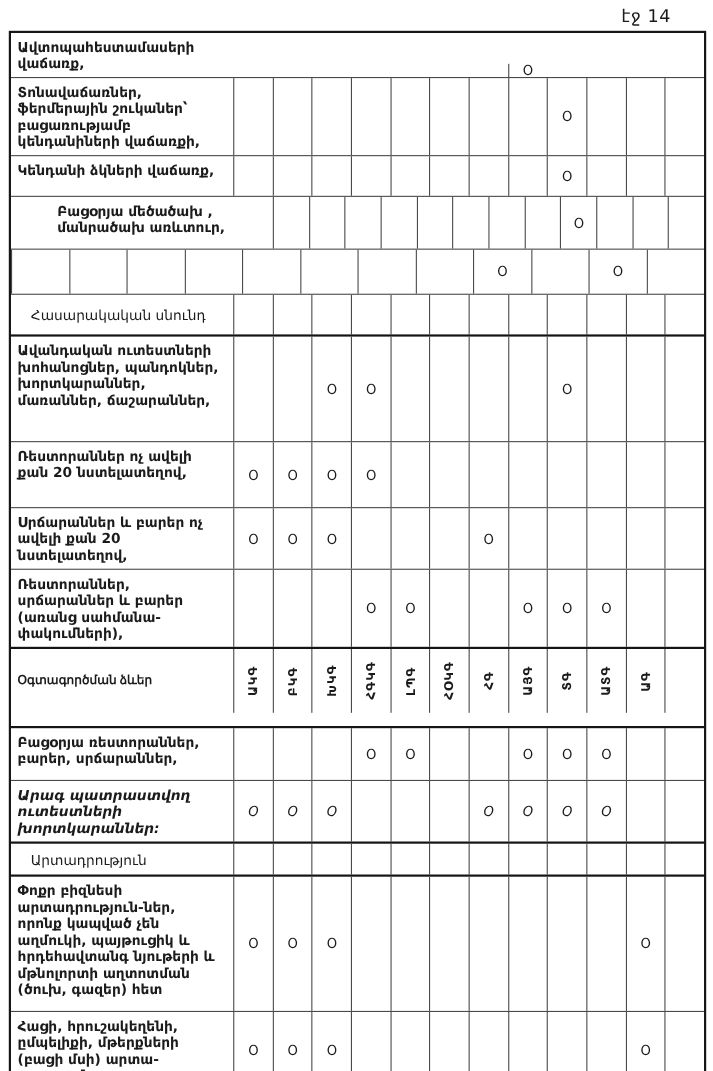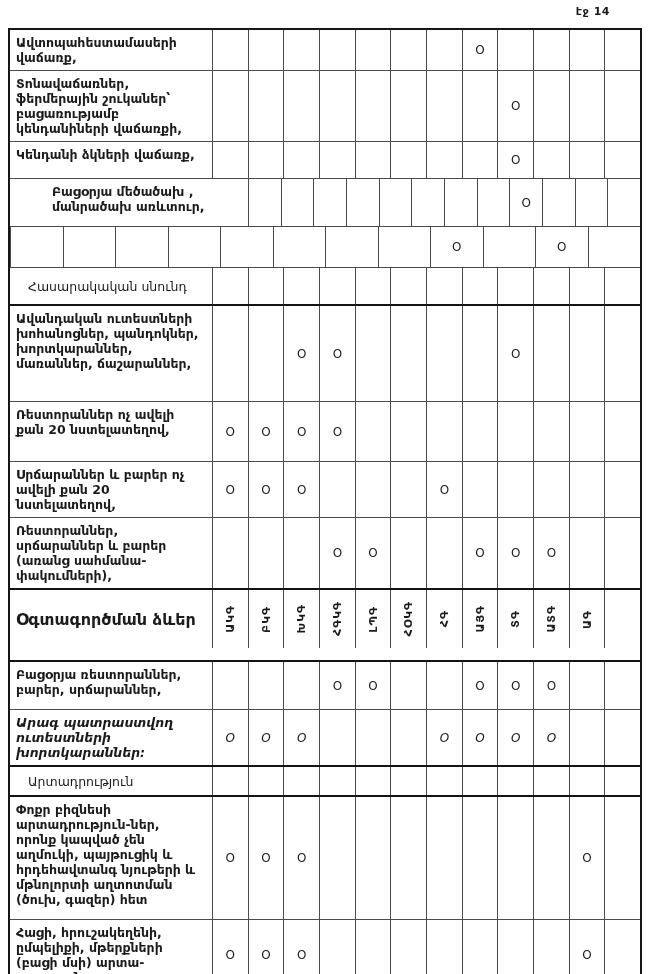--- a/index.html
+++ b/index.html
@@ -3,57 +3,57 @@
 <meta charset="utf-8">
 <style>
   html,body{margin:0;padding:0;background:#fff;}
   body{
     width:648px;height:974px;overflow:hidden;position:relative;
     font-family:"DejaVu Sans",sans-serif;color:#1b1b1b;
     -webkit-font-smoothing:antialiased;
   }
   .corner-label{
     position:absolute;top:5px;right:38px;
-    font-size:11px;font-weight:700;letter-spacing:.5px;
+    font-size:16px;font-weight:400;letter-spacing:.5px;
   }
   .use-table{
     position:absolute;left:8px;top:28px;width:630px;
     border:2px solid #161616;background:#fff;
     display:flex;flex-direction:column;
   }
   .trow{
     display:flex;align-items:stretch;
     border-top:1px solid #4a4a4a;
   }
   .trow.row-1{border-top:none;}
   .trow.row-7,.trow.row-11,.trow.row-12,.trow.row-14,.trow.row-15{border-top:2px solid #141414;}
   .lcell{
     flex:0 0 202px;box-sizing:border-box;
     padding:5px 8px 5px 6px;
     font-size:12.5px;font-weight:700;line-height:15px;
     word-wrap:break-word;
   }
   .section .lcell{font-weight:400;padding-left:18px;display:flex;align-items:center;}
-  .colheader .lcell{display:flex;align-items:center;font-size:16px;}
+  .colheader .lcell{display:flex;align-items:center;font-size:11px;font-family:Liberation Serif, serif;}
   .dcell{
     flex:1;box-sizing:border-box;border-left:1px solid #4a4a4a;
     display:flex;align-items:center;justify-content:center;
     min-width:0;
   }
   .mark{
     font-size:12px;font-weight:400;line-height:1;
     transform:scaleY(1.05);
   }
   .vtext{
     writing-mode:vertical-rl;transform:rotate(180deg);
     font-size:11px;font-weight:700;letter-spacing:1px;
     white-space:nowrap;
   }
   
-  .row-1{min-height:38px;}  .row-2{min-height:66px;}
+  .row-1{min-height:38px;align-items:flex-end;}  .row-2{min-height:66px;}
   .row-3{min-height:36px;justify-content:center;}  .row-4{min-height:47px;padding-left:36px;}
   .row-5{min-height:40px;}  .row-6{min-height:36px;}
   .row-7{min-height:95px;}  .row-8{min-height:59px;}
   .row-9{min-height:53px;}  .row-10{min-height:47px;}
   .row-11{min-height:58px;} .row-12{min-height:47px;margin-top:12px;}
   .row-13{min-height:54px;font-style:italic;} .row-14{min-height:28px;}
   .row-15{min-height:122px;}.row-16{min-height:57px;}
 </style>
 </head>
 <body>

